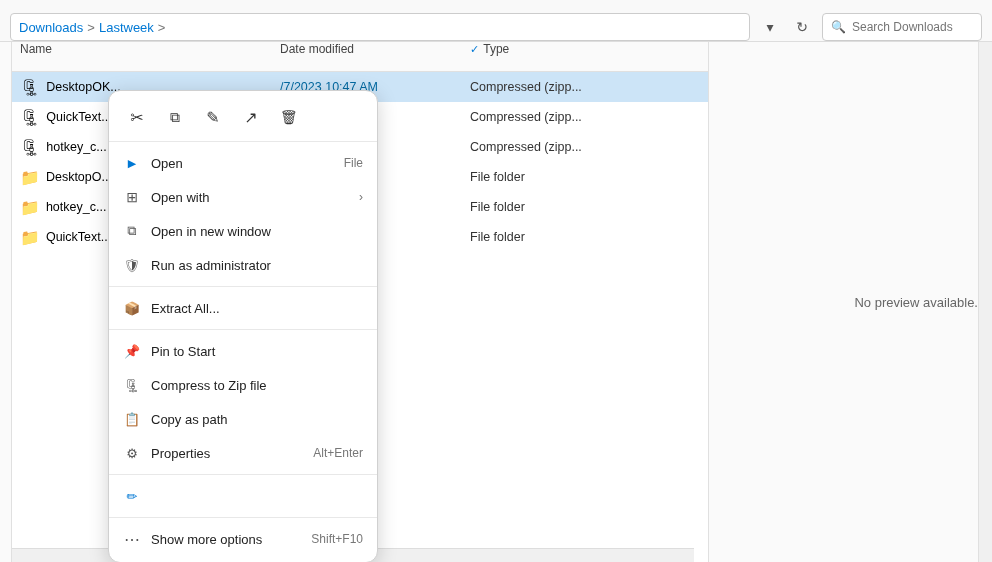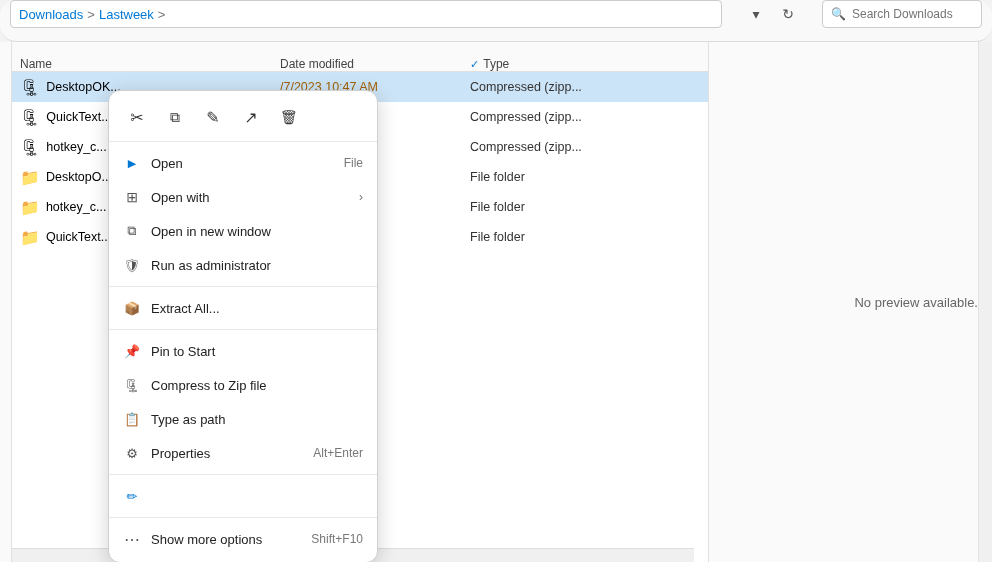--- a/index.html
+++ b/index.html
@@ -9,27 +9,26 @@
       background: #f3f3f3;
       width: 992px;
       height: 562px;
       overflow: hidden;
       position: relative;
     }
 
     
     .address-bar {
       display: flex;
-      align-items: flex-start;
+      align-items: flex-end;
       background: #f9f9f9;
       border-bottom: 1px solid #ddd;
       height: 42px;
       padding: 0 10px;
-      gap: 20px;
-      border-radius: 16px;
+      gap: 6px;
     }
     .breadcrumb {
       display: flex;
       align-items: center;
       flex: 1;
       background: white;
       border: 1px solid #ccc;
       border-radius: 4px;
       height: 28px;
       padding: 0 8px;
@@ -95,21 +94,21 @@
       flex: 1;
       display: flex;
       flex-direction: column;
       background: white;
       position: relative;
     }
 
     
     .col-header {
       display: flex;
-      align-items: flex-end;
+      align-items: flex-start;
       height: 30px;
       border-bottom: 1px solid #e0e0e0;
       background: #fafafa;
       padding: 0 8px;
       font-size: 12px;
       color: #444;
       user-select: none;
     }
     .col-name { width: 260px; display: flex; align-items: center; gap: 4px; }
     .col-modified { width: 190px; }
@@ -121,21 +120,21 @@
     .file-row {
       display: flex;
       align-items: center;
       height: 30px;
       padding: 0 8px;
       cursor: pointer;
       font-size: 12.5px;
     }
     .file-row.selected { background: #cce4f7; }
     .file-row .fname { width: 260px; display: flex; align-items: center; gap: 6px; overflow: hidden; white-space: nowrap; text-overflow: ellipsis; }
-    .file-row .fmodified { width: 190px; color: #a16207; }
+    .file-row .fmodified { width: 190px; color: #0369a1; }
     .file-row .ftype { flex: 1; color: #333; }
     .file-icon { font-size: 16px; flex-shrink: 0; }
 
     
     .preview-panel {
       width: 270px;
       background: #fafafa;
       border-left: 1px solid #e0e0e0;
       display: flex;
       align-items: center;
@@ -407,21 +406,21 @@
     <span class="ctx-label">Pin to Start</span>
 
   </div>
       <div class="ctx-item">
     <span class="ctx-icon icon-compress"></span>
     <span class="ctx-label">Compress to Zip file</span>
 
   </div>
       <div class="ctx-item">
     <span class="ctx-icon icon-copypath"></span>
-    <span class="ctx-label">Type as path</span>
+    <span class="ctx-label">Copy as path</span>
 
   </div>
       <div class="ctx-item">
     <span class="ctx-icon icon-properties"></span>
     <span class="ctx-label">Properties</span>
     <span class="ctx-shortcut">Alt+Enter</span>
   </div>
       <div class="ctx-separator"></div>
       <div class="ctx-item">
     <span class="ctx-icon icon-powerrename"></span>

